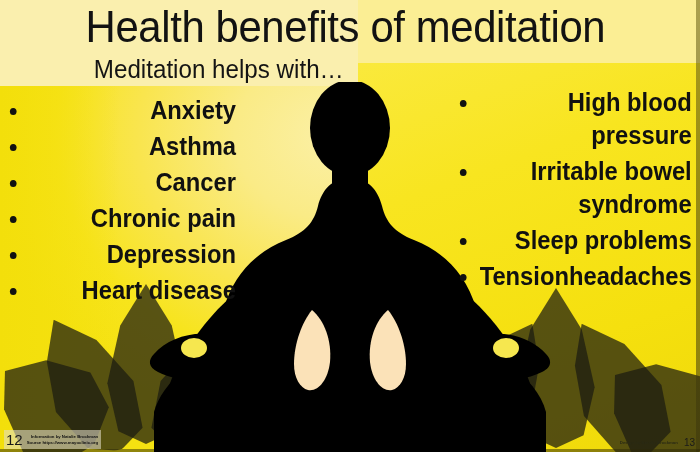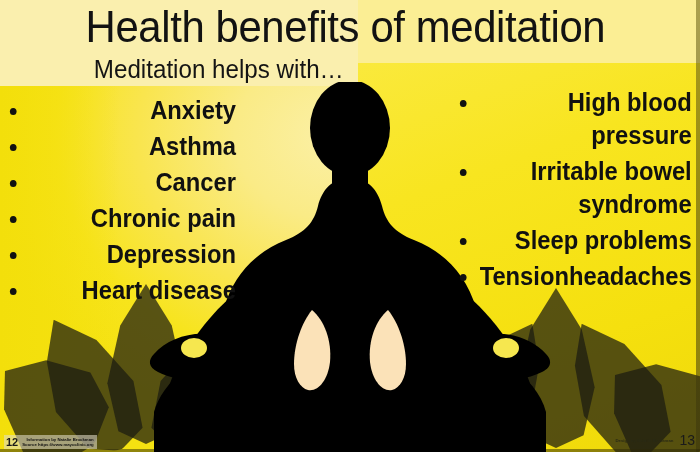--- a/index.html
+++ b/index.html
@@ -139,39 +139,39 @@
   .figure svg{display:block;width:428px;height:370px;}
 
   
   .credit-left{
     position:absolute;left:4px;bottom:3px;
     display:flex;align-items:center;gap:4px;
     background:rgba(225,220,200,.58);
     padding:1px 3px 1px 2px;z-index:20;
   }
   .credit-left .pgnum{
-    font-size:11px;color:#1a1a1a;font-family:"Liberation Sans",sans-serif;font-weight:bold;
+    font-size:15px;color:#1a1a1a;font-family:"Liberation Sans",sans-serif;
   }
   .credit-left .lines{
     display:flex;flex-direction:column;line-height:5.5px;
   }
   .credit-left .lines span{
     font-size:4.3px;color:#111;white-space:nowrap;font-weight:bold;
     font-family:"Liberation Sans",sans-serif;
   }
   .credit-right{
     position:absolute;right:5px;bottom:4px;
     display:flex;align-items:center;gap:6px;z-index:20;
   }
   .credit-right .ctext{
     font-size:4.3px;color:#2a2a14;white-space:nowrap;font-weight:bold;
     font-family:"Liberation Sans",sans-serif;
   }
   .credit-right .pgnum{
-    font-size:14px;color:#1a1a1a;font-family:"Liberation Sans",sans-serif;
+    font-size:10px;color:#1a1a1a;font-family:"Liberation Sans",sans-serif;
   }
 </style>
 </head>
 <body>
 
 <div id="slide">
 
   <div class="bg-base"></div>
   <div class="bg-glow"></div>
   <div class="bg-shade-l"></div>

